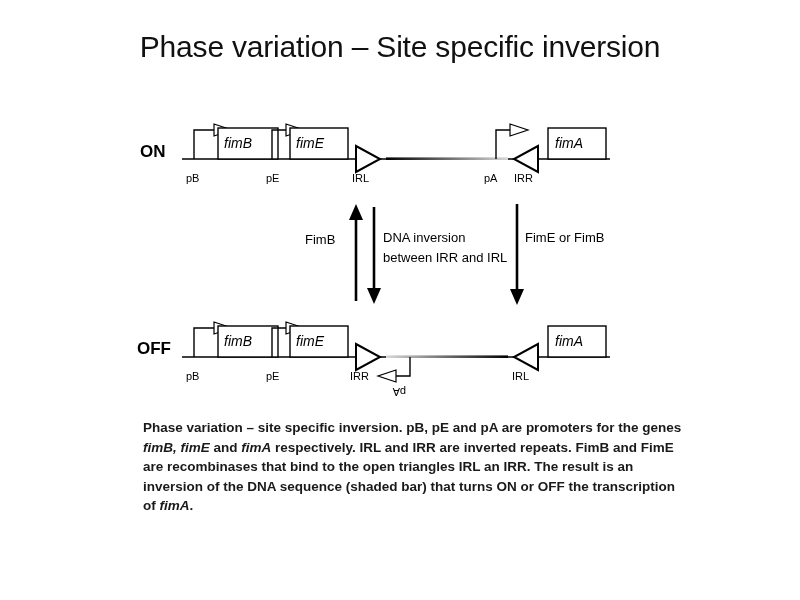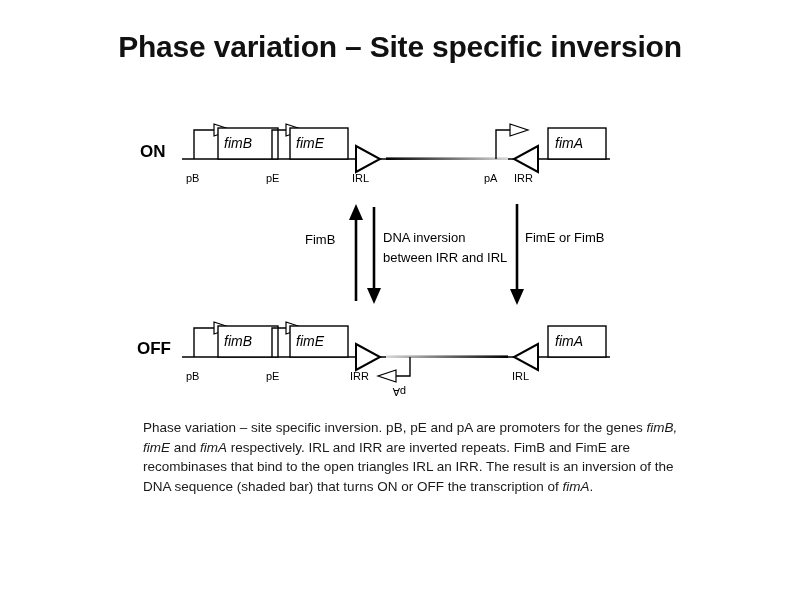--- a/index.html
+++ b/index.html
@@ -17,21 +17,21 @@
   }
 
   
   #slide-title {
     position: absolute;
     top: 30px;
     left: 0;
     width: 800px;
     text-align: center;
     font-size: 30px;
-    font-weight: 700;
+    font-weight: 400;
     color: #111111;
     letter-spacing: -0.2px;
     white-space: nowrap;
   }
 
   
   #diagram {
     position: absolute;
     left: 0;
     top: 4px;
@@ -103,20 +103,21 @@
   
   #caption {
     position: absolute;
     left: 143px;
     top: 418px;
     width: 545px;
     font-family: "Liberation Sans", sans-serif;
     font-size: 13.5px;
     line-height: 19.5px;
     color: #1a1a1a;
+    font-weight: bold;
   }
   #caption i {
     font-style: italic;
   }
 </style>
 </head>
 <body>
 
 <div id="slide-title">Phase variation – Site specific inversion</div>
 

